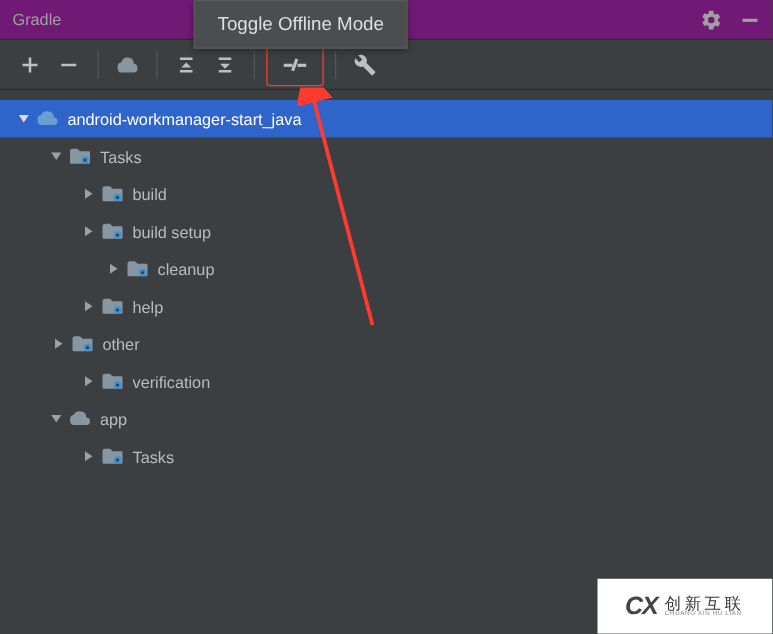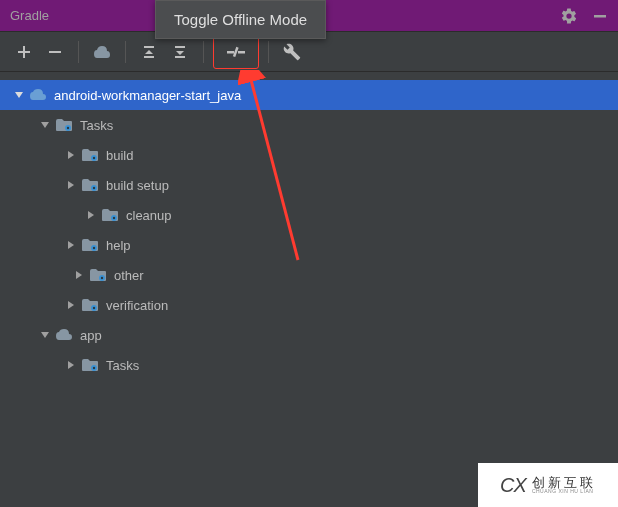--- a/index.html
+++ b/index.html
@@ -115,21 +115,21 @@
       width: 140px;
       height: 44px;
       background: #ffffff;
       display: flex;
       align-items: center;
       justify-content: center;
       font-family: Arial, sans-serif;
     }
     .watermark .cx {
       font-size: 20px;
-      font-weight: normal;
+      font-weight: bold;
       font-style: italic;
       color: #444;
       letter-spacing: -1px;
       margin-right: 6px;
     }
     .watermark .text {
       display: flex;
       flex-direction: column;
       line-height: 1;
     }
@@ -296,21 +296,21 @@
       </span>
     <span class="icon">
         <svg width="18" height="14" viewBox="0 0 18 14">
           <path d="M1 3 Q1 1 3 1 L7 1 L9 3 L16 3 Q17 3 17 4 L17 12 Q17 13 16 13 L2 13 Q1 13 1 12 Z" fill="#8796a3"></path>
           <circle cx="13" cy="10" r="3" fill="#3b92d4"></circle>
           <circle cx="13" cy="10" r="1.2" fill="#2b3a44"></circle>
         </svg>
       </span>
     <span>help</span>
   </div>
-  <div class="tree-row" style="padding-left:72px">
+  <div class="tree-row" style="padding-left:40px">
     <span class="arrow">
         <svg width="10" height="10" viewBox="0 0 10 10">
           <path d="M2 1 L8 5 L2 9 Z" fill="#a0a0a0"></path>
         </svg>
       </span>
     <span class="icon">
         <svg width="18" height="14" viewBox="0 0 18 14">
           <path d="M1 3 Q1 1 3 1 L7 1 L9 3 L16 3 Q17 3 17 4 L17 12 Q17 13 16 13 L2 13 Q1 13 1 12 Z" fill="#8796a3"></path>
           <circle cx="13" cy="10" r="3" fill="#3b92d4"></circle>
           <circle cx="13" cy="10" r="1.2" fill="#2b3a44"></circle>

